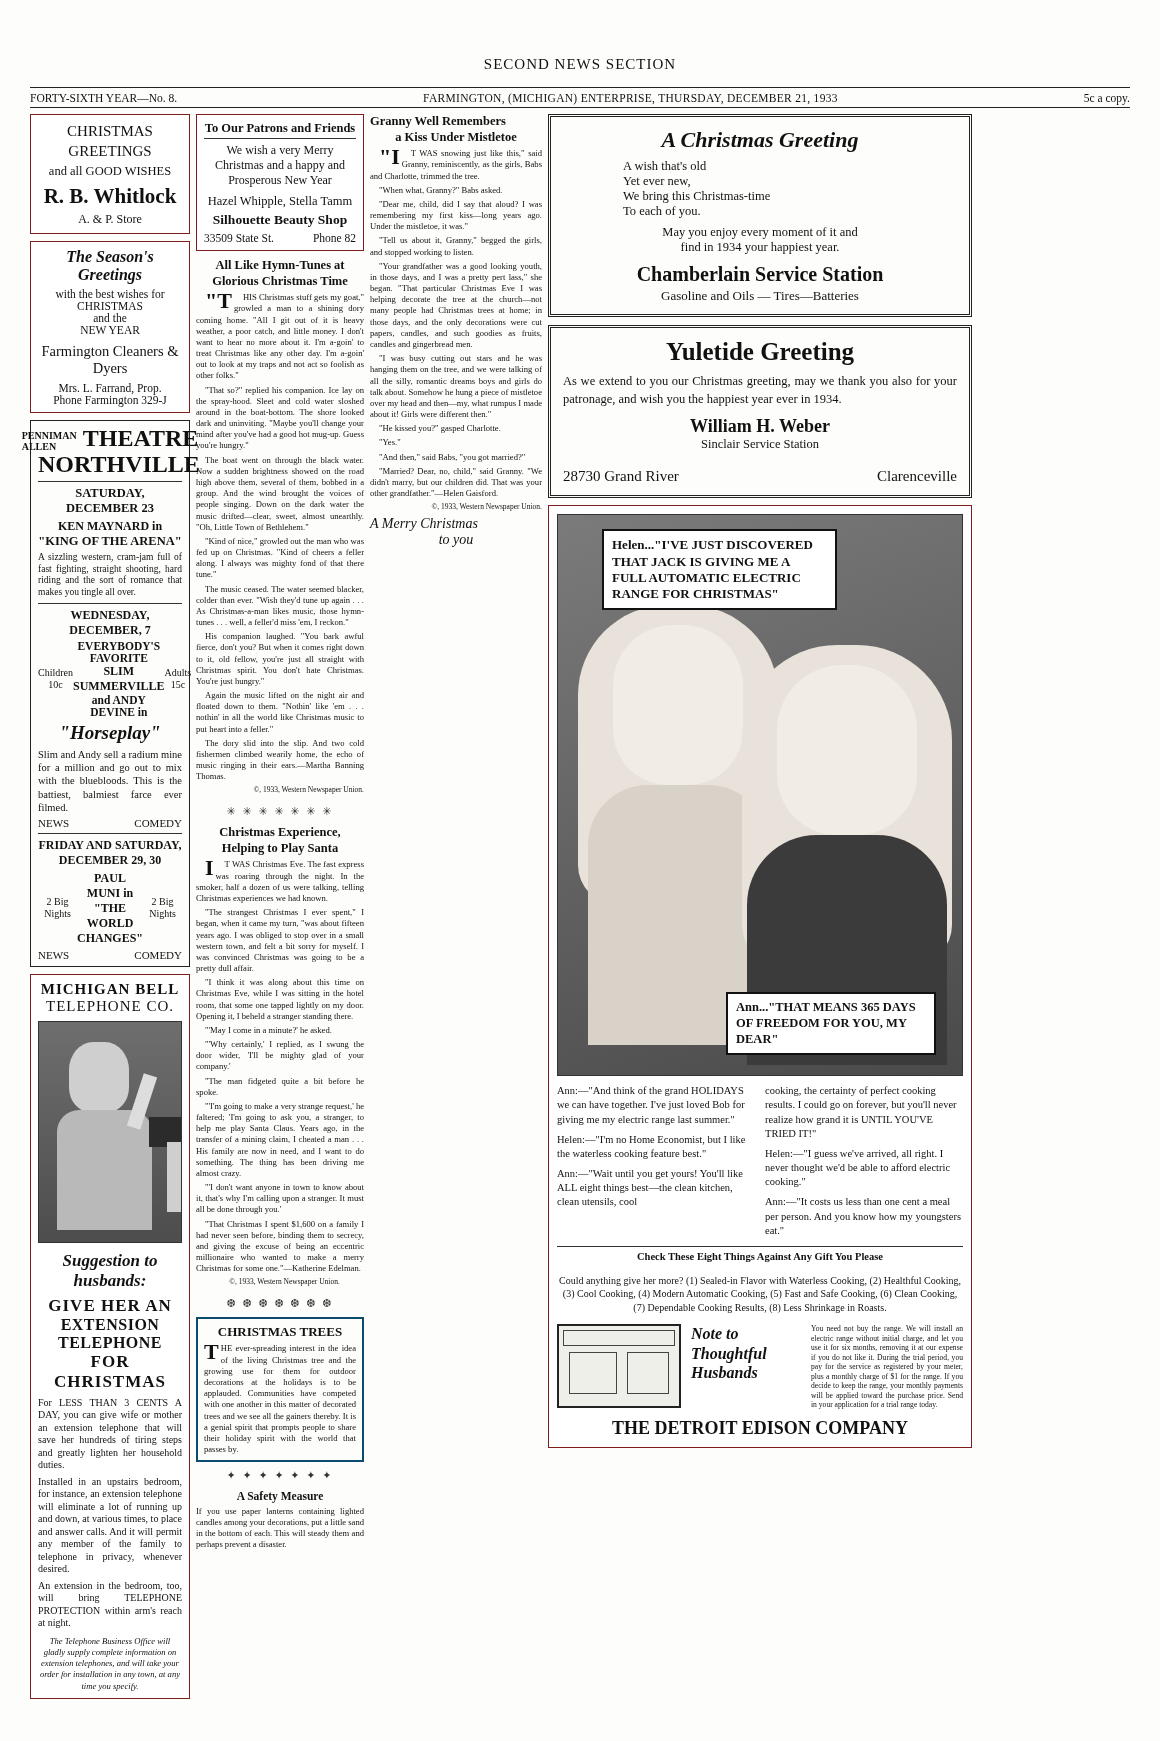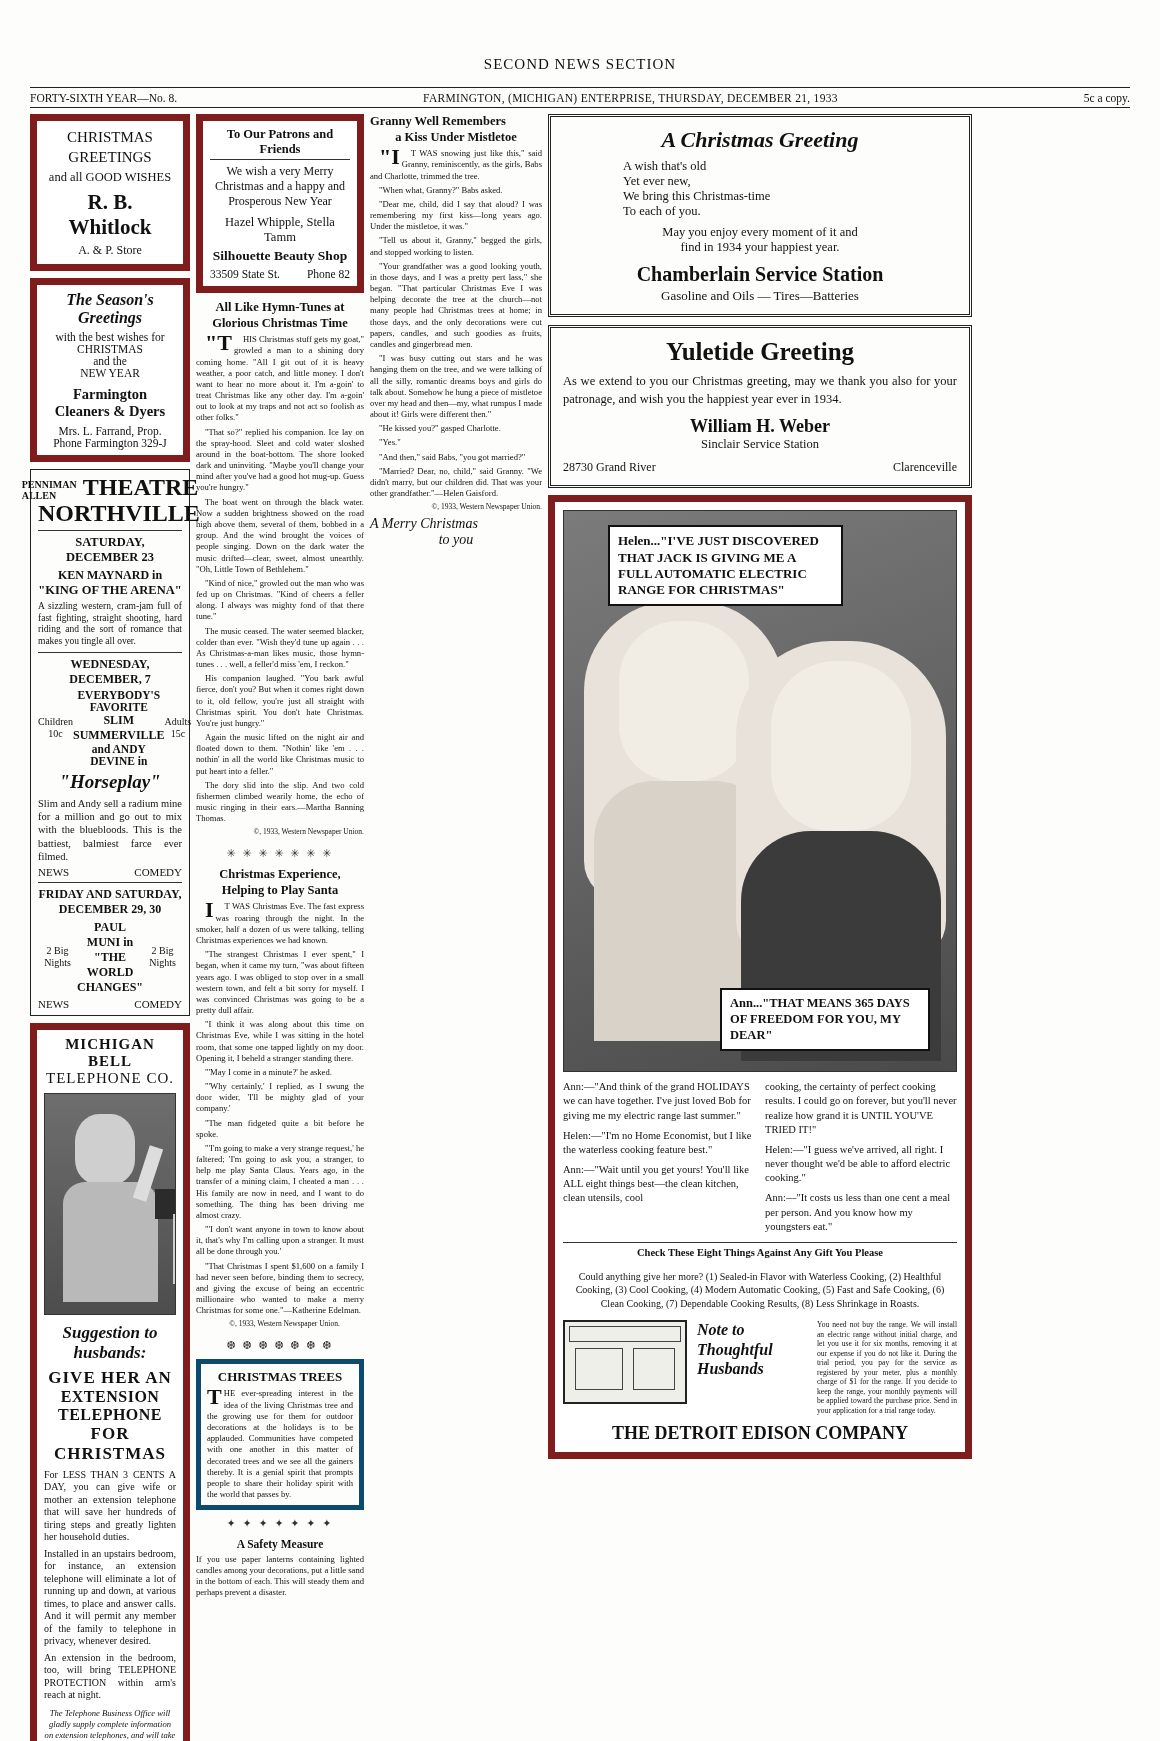--- a/index.html
+++ b/index.html
@@ -7,21 +7,21 @@
   .page{position:relative;width:1160px;height:1741px;background:#fdfdfb;box-sizing:border-box;padding:0;}
   .section-head{text-align:center;font-family:"Liberation Serif",serif;font-size:15px;letter-spacing:1px;padding-top:56px;}
   .masthead{text-align:center;font-family:"Liberation Serif",serif;font-weight:bold;font-size:74px;line-height:1.0;margin-top:12px;letter-spacing:0px;}
   .rule{border-top:1px solid #222;margin:14px 30px 0 30px;}
   .dateline{display:flex;justify-content:space-between;font-size:11.5px;padding:4px 30px 0 30px;font-family:"Liberation Serif",serif;}
   .dateline .center{flex:1;text-align:center;letter-spacing:0.3px;}
   .rule2{border-top:1px solid #222;margin:3px 30px 0 30px;}
   .cols{display:flex;padding:6px 30px 10px 30px;gap:6px;align-items:flex-start;}
   .col{display:flex;flex-direction:column;gap:7px;}
   .c1{width:160px;} .c2{width:168px;} .c3{width:172px;}
-  .box{border:7px solid #7f1d1d;padding:6px 7px;background:#fff;}
+  .box{border:1px solid #7f1d1d;padding:6px 7px;background:#fff;}
   .dbl{border:3px double #222;}
   .center{text-align:center;}
   .ad-title{font-size:15px;line-height:1.35;}
   .big{font-size:21px;font-weight:bold;}
   .sm{font-size:11px;}
   .xsm{font-size:9.5px;line-height:1.25;}
   .hdl{font-weight:bold;font-size:12.5px;text-align:center;line-height:1.25;}
   .body-text{font-size:8.6px;line-height:1.3;text-align:justify;hyphens:auto;}
   .body-text p{margin:0 0 3px 0;text-indent:9px;}
   .dropcap::first-letter{float:left;font-size:22px;line-height:18px;padding-right:2px;font-weight:bold;}
@@ -44,21 +44,21 @@
   .two-col{display:flex;gap:10px;font-size:10.5px;line-height:1.35;}
   .two-col > div{flex:1;}
   .check-title{font-weight:bold;font-size:10.5px;text-align:center;}
   .stove{width:120px;height:80px;border:2px solid #222;background:#efefea;position:relative;}
   .stove .top{position:absolute;left:4px;right:4px;top:4px;height:14px;border:1px solid #444;}
   .stove .door{position:absolute;left:10px;top:26px;width:46px;height:40px;border:1px solid #444;}
   .stove .door2{position:absolute;right:10px;top:26px;width:40px;height:40px;border:1px solid #444;}
   .hand{font-style:italic;font-size:16px;font-weight:bold;line-height:1.2;}
   .fine{font-size:7.6px;line-height:1.25;text-align:justify;}
   .tiny-italic{font-size:8.6px;font-style:italic;line-height:1.3;text-align:center;}
-  .xmas-tree-box{border:5px solid #0c4a6e;padding:5px 6px;}
+  .xmas-tree-box{border:2px solid #0c4a6e;padding:5px 6px;}
   .greet-title{font-size:22px;font-style:italic;font-weight:bold;text-align:center;}
   .yule{font-size:25px;font-weight:bold;text-align:center;font-family:"Liberation Serif",serif;}
   .sig{font-size:18px;font-weight:bold;text-align:center;}
 </style>
 </head>
 <body>
 
 <div class="page">
 
   <div class="section-head">SECOND NEWS SECTION</div>
@@ -79,21 +79,21 @@
         <div class="sm" style="font-size:12.5px;margin-top:2px">and all GOOD WISHES</div>
         <div class="big" style="margin-top:5px">R. B. Whitlock</div>
         <div class="sm" style="margin-top:3px;font-size:12px">A. &amp; P. Store</div>
       </div>
 
       <div class="box center">
         <div class="script" style="font-size:16px;font-weight:bold;margin-bottom:4px">The Season's Greetings</div>
         <div class="sm" style="font-size:11.5px">with the best wishes for CHRISTMAS</div>
         <div class="sm" style="font-size:11.5px">and the</div>
         <div class="sm" style="font-size:11.5px">NEW YEAR</div>
-        <div style="font-size:14.5px;font-weight:bold;margin-top:7px">Farmington Cleaners &amp; Dyers</div>
+        <div style="font-size:14.5px;font-weight:normal;margin-top:7px">Farmington Cleaners &amp; Dyers</div>
         <div class="sm" style="margin-top:5px;font-size:11.5px">Mrs. L. Farrand, Prop.</div>
         <div class="sm" style="font-size:11.5px">Phone Farmington 329-J</div>
       </div>
 
       <div class="theatre-box">
         <div class="theatre-top">
           <div class="theatre-name">
             <div>PENNIMAN</div>
             <div>ALLEN</div>
           </div>
@@ -275,21 +275,21 @@
           <div style="font-size:12.5px">find in 1934 your happiest year.</div>
           <div style="font-size:20px;font-weight:bold;margin-top:8px">Chamberlain Service Station</div>
           <div style="font-size:13px;margin-top:2px">Gasoline and Oils — Tires—Batteries</div>
         </div>
 
         <div class="dbl" style="padding:10px 12px">
           <div class="yule">Yuletide Greeting</div>
           <div style="font-size:12.5px;line-height:1.45;margin-top:6px;text-align:justify">As we extend to you our Christmas greeting, may we thank you also for your patronage, and wish you the happiest year ever in 1934.</div>
           <div class="sig" style="margin-top:8px">William H. Weber</div>
           <div class="center" style="font-size:12.5px">Sinclair Service Station</div>
-          <div style="display:flex;justify-content:space-between;font-size:12px;margin-top:8px">
+          <div style="display:flex;justify-content:space-between;font-size:15px;margin-top:16px">
             <span>28730 Grand River</span>
             <span>Clarenceville</span>
           </div>
         </div>
       </div>
 
       <div class="box" style="padding:8px">
         <div class="comic">
           <div style="position:absolute;left:20px;top:90px;width:200px;height:300px;background:#e8e2da;border-radius:90px 90px 40px 40px;"></div>
           <div style="position:absolute;left:55px;top:110px;width:130px;height:160px;background:#f1ece4;border-radius:60px 60px 55px 55px;"></div>

